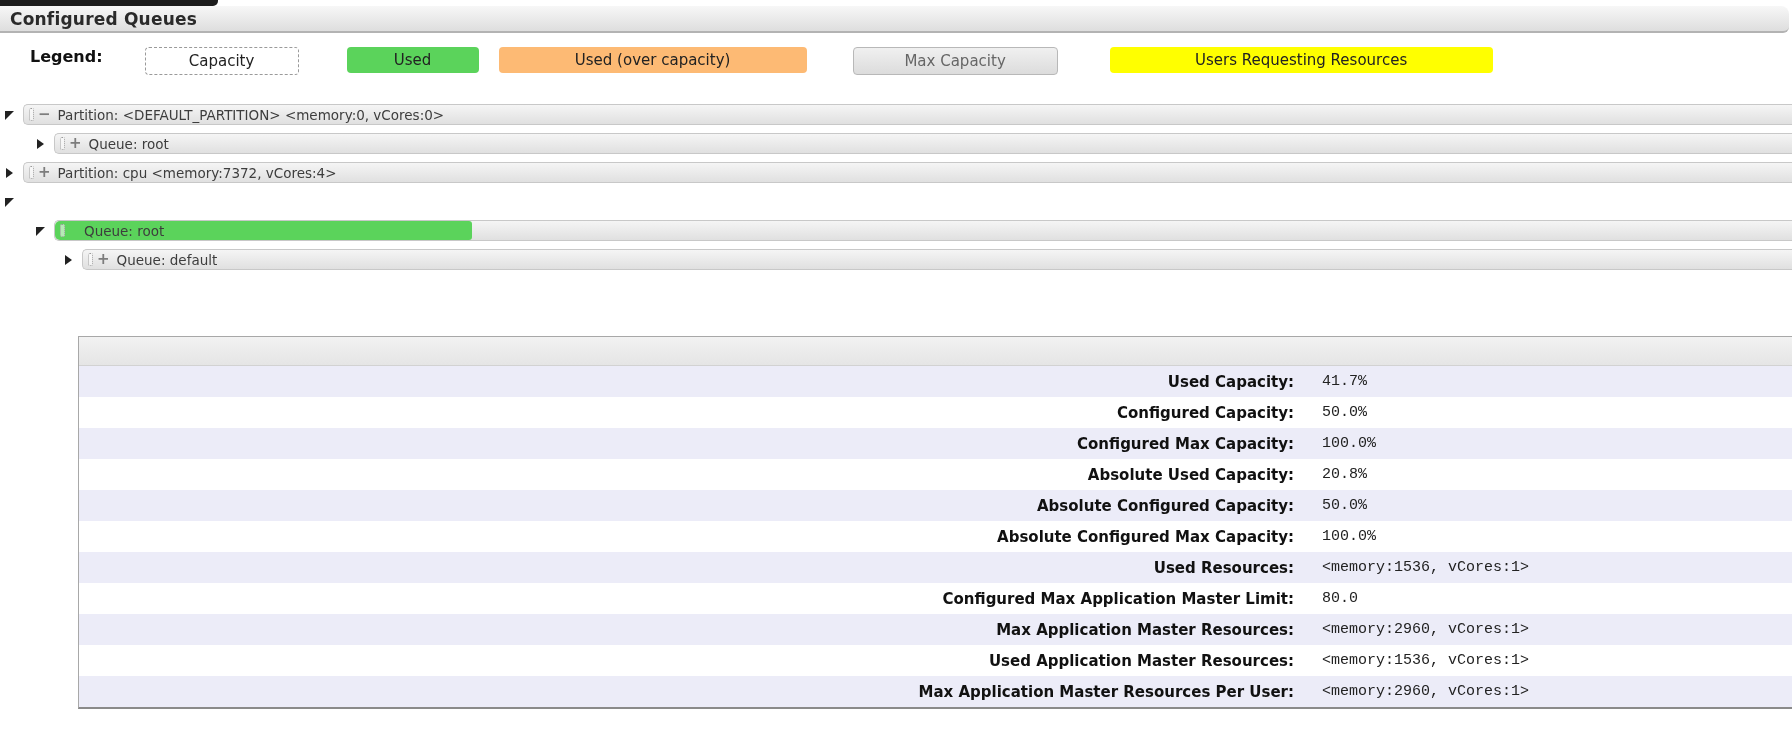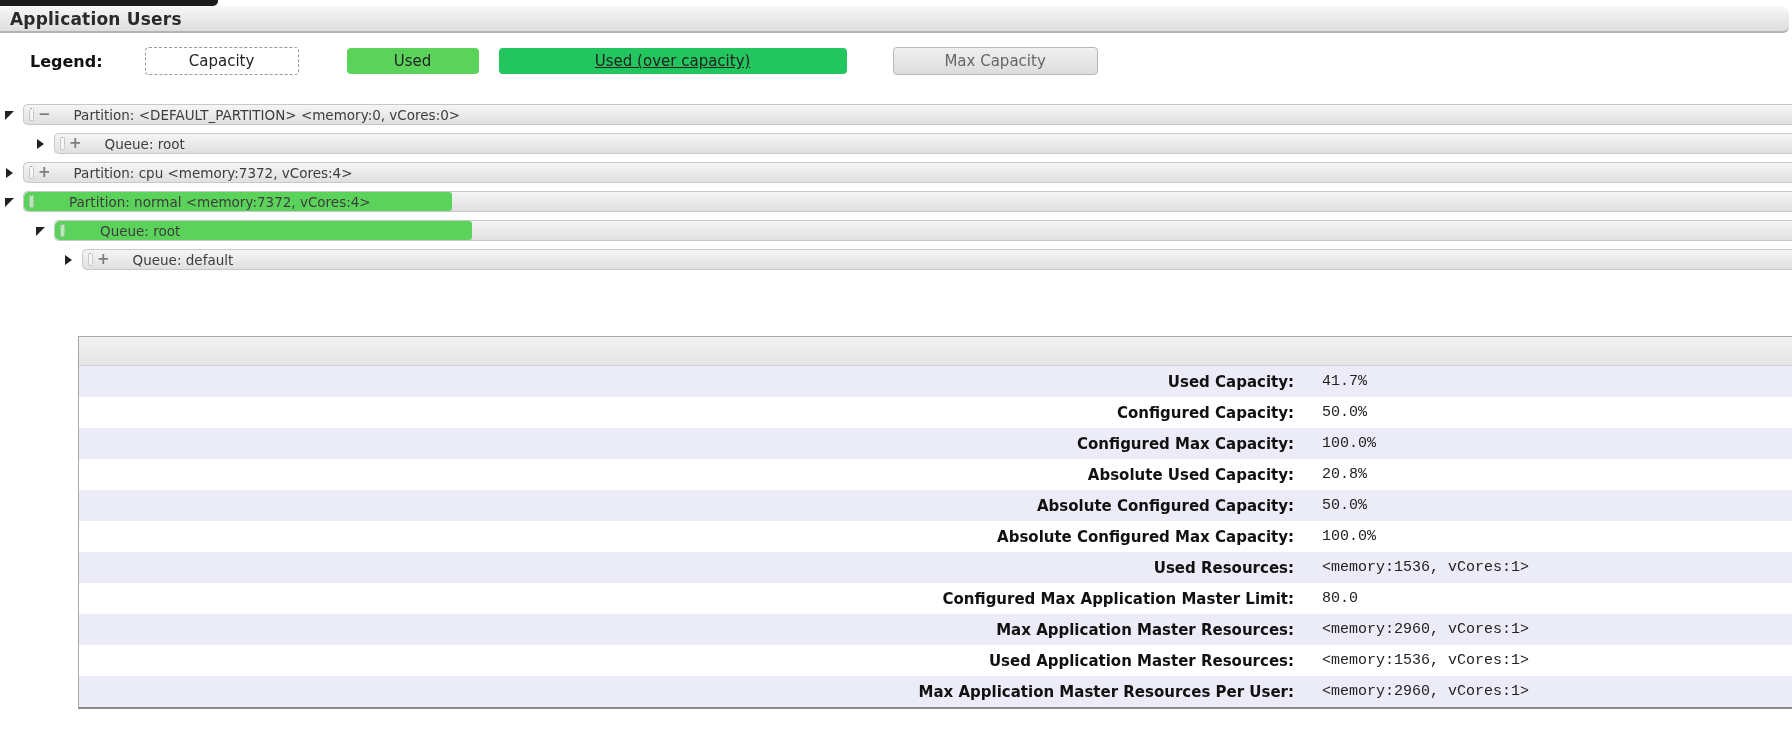--- a/index.html
+++ b/index.html
@@ -10,27 +10,27 @@
   .top-strip { position: absolute; top: 0; left: 0; width: 218px; height: 6px;
     background: #1c1c1c; border-radius: 0 0 5px 0; z-index: 5; }
   .page-header { position: relative; margin-top: 6px; height: 27px;
     width: calc(100% - 3px);
     background: linear-gradient(#f7f7f7, #dedede);
     border-bottom: 2px solid #b3b3b3; border-radius: 0 8px 6px 0; }
   .page-header h1 { font-size: 17px; font-weight: bold; color: #2a2a2a;
     line-height: 26px; padding-left: 10px; letter-spacing: 0.2px; }
 
   
-  .legend { display: flex; align-items: center; margin: 14px 0 0 30px; height: 28px; }
+  .legend { display: flex; align-items: flex-start; margin: 14px 0 0 30px; height: 28px; }
   .legend-label { font-weight: bold; font-size: 16px; color: #111; margin-right: 42px; }
   .chip { font-size: 15px; color: #222; border-radius: 4px; padding: 4px 0;
     text-align: center; white-space: nowrap; }
   .chip-capacity { width: 154px; background: #ffffff; border: 1px dashed #9a9a9a; margin-right: 48px; }
   .chip-used { width: 132px; background: #5bd35b; margin-right: 20px; }
-  .chip-used-over { width: 348px; background: #22c55e; margin-right: 46px; text-decoration: underline; }
+  .chip-used-over { width: 308px; background: #fdba74; margin-right: 46px; }
   .chip-max { width: 205px; background: linear-gradient(#f0f0f0, #dcdcdc);
     border: 1px solid #b8b8b8; color: #666; margin-right: 52px; }
   .chip-users { width: 383px; background: #ffff00; }
 
   
   .tree { margin-top: 25px; }
   .tree-row { height: 29px; display: flex; align-items: center; position: relative; }
   .arrow-box { width: 12px; height: 12px; position: relative; flex: 0 0 12px; cursor: pointer; }
   .lvl0 .arrow-box { margin-left: 4px; }
   .lvl1 .arrow-box { margin-left: 35px; }
@@ -45,47 +45,48 @@
   .qbar .fill { position: absolute; left: 0; top: 0; height: 100%; width: 0;
     background: #5bd35b; border-radius: 5px 3px 3px 5px; z-index: 1; }
   .qbar .dashed-cap { display: none; position: absolute; left: -1px; top: -2px;
     height: 24px; border: 1px dashed #b0b0b0; border-radius: 4px; z-index: 3; pointer-events: none; }
   .qbar .bar-label { position: absolute; left: 5px; top: 0; height: 100%;
     display: flex; align-items: center; z-index: 2; font-size: 13.5px; color: #3d3d3d; white-space: nowrap; }
   .dotbox { display: inline-block; width: 5px; height: 13px; border: 1px dotted #9a9a9a;
     border-radius: 2px; background: rgba(255,255,255,0.55); margin-right: 4px; }
   .toggle { color: #7d7d7d; font-size: 15px; font-weight: bold; line-height: 1;
     margin-right: 5px; min-width: 8px; }
-  .bar-text { padding-left: 2px; margin-left: 16px; }
+  .bar-text { padding-left: 2px; }
 
   
   .details { margin-left: 78px; margin-top: 62px; width: calc(100% - 78px);
     border: 1px solid #a8a8a8; border-right: none; border-bottom: 2px solid #8a8a8a; }
   .details-head { height: 29px; background: linear-gradient(#f2f2f2, #e5e5e5);
     border-bottom: 1px solid #d2d2d2; }
   .detail-row { height: 31px; display: flex; align-items: center; font-size: 15px; background: #ffffff; gap: 6px; }
   .detail-row:nth-child(odd) { background: #ececf8; }
   .d-label { width: 1215px; text-align: right; font-weight: bold; color: #111; white-space: nowrap; }
   .d-value { margin-left: 22px; color: #222; white-space: nowrap; font-family: Liberation Mono, monospace; }
 </style>
 </head>
 <body>
 
 <div class="top-strip"></div>
 
 <div class="page-header">
-  <h1>Application Users</h1>
+  <h1>Configured Queues</h1>
 </div>
 
 <div class="legend">
   <span class="legend-label">Legend:</span>
   <span class="chip chip-capacity">Capacity</span>
   <span class="chip chip-used">Used</span>
   <span class="chip chip-used-over">Used (over capacity)</span>
   <span class="chip chip-max">Max Capacity</span>
+  <span class="chip chip-users">Users Requesting Resources</span>
 </div>
 
 <div class="tree">
 
   <div class="tree-row lvl0">
     <span class="arrow-box">
         <span class="arrow-expanded"></span>
       </span>
     <div class="qbar">
       <div class="fill" style="width: 0px;"></div>
@@ -122,28 +123,20 @@
           <span class="toggle">+</span>
           <span class="bar-text">Partition: cpu &lt;memory:7372, vCores:4&gt;</span>
         </div>
     </div>
   </div>
 
   <div class="tree-row lvl0">
     <span class="arrow-box">
         <span class="arrow-expanded"></span>
       </span>
-    <div class="qbar">
-      <div class="fill" style="width: 428px;"></div>
-      <div class="bar-label">
-          <span class="dotbox"></span>
-          <span class="toggle"></span>
-          <span class="bar-text">Partition: normal &lt;memory:7372, vCores:4&gt;</span>
-        </div>
-    </div>
   </div>
 
   <div class="tree-row lvl1">
     <span class="arrow-box">
         <span class="arrow-expanded"></span>
       </span>
     <div class="qbar">
       <div class="fill" style="width: 417px;"></div>
       <div class="bar-label">
           <span class="dotbox"></span>

